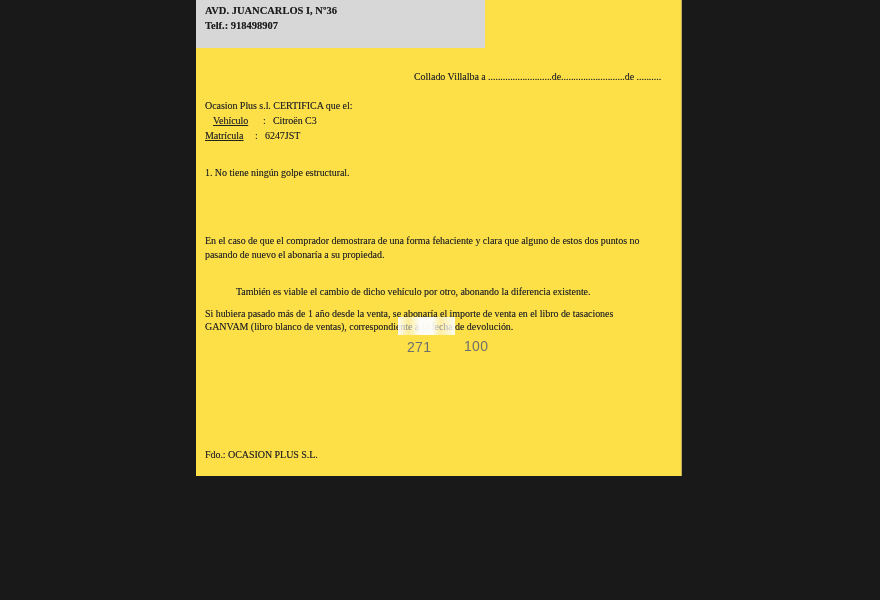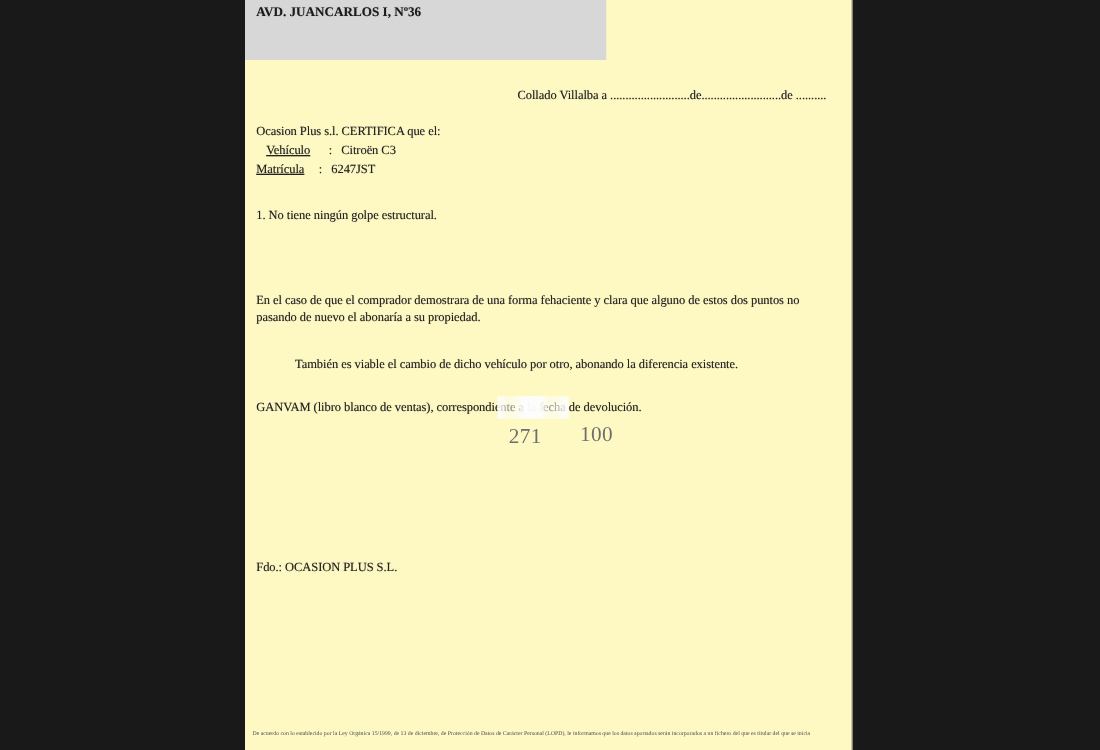--- a/index.html
+++ b/index.html
@@ -5,22 +5,22 @@
   * { margin: 0; padding: 0; box-sizing: border-box; }
   html, body { width: 880px; height: 600px; overflow: hidden; }
   body {
     background: #191919;
     font-family: "Liberation Serif", "DejaVu Serif", serif;
     position: relative;
   }
   .page {
     position: absolute;
     left: 196px; top: 0;
-    width: 486px; height: 600px;
-    background: #fef9c3;
+    width: 486px; height: 476px;
+    background: #fde047;
     border-right: 1px solid rgba(120,120,120,0.5);
     overflow: hidden;
     padding-left: 23px;
   }
   .doc-text {
     position: absolute;
     color: #222220;
     font-size: 10px;
     letter-spacing: -0.05px;
     white-space: nowrap;
@@ -61,22 +61,22 @@
     background: linear-gradient(90deg,
       rgba(253,253,253,0.97) 0%,
       rgba(253,253,253,0.45) 18%,
       rgba(253,253,253,0.97) 38%,
       rgba(253,253,253,0.97) 60%,
       rgba(253,253,253,0.5) 74%,
       rgba(253,253,253,0.95) 100%);
   }
   .measurement {
     position: absolute;
-    font-family: Liberation Serif, serif;
-    font-size: 17px;
+    font-family: Liberation Sans, sans-serif;
+    font-size: 14px;
     color: #6e6e6e;
     text-shadow: none;
     letter-spacing: 0.3px;
   }
   .m-271 { left: 211px; top: 339px; }
   .m-100 { left: 268px; top: 338px; }
   .signature { left: 9px; top: 449px; }
   .legal {
     left: 6px; top: 584px;
     font-size: 8px;
@@ -88,20 +88,21 @@
     letter-spacing: 0;
   }
 </style>
 </head>
 <body style="background: rgb(25, 25, 25);">
 
 <div class="page">
 
   <div class="letterhead-box" style="background: rgb(215, 215, 215);">
     <div class="letterhead-line">AVD. JUANCARLOS I, Nº36</div>
+    <div class="letterhead-line">Telf.: 918498907</div>
   </div>
 
   <div class="doc-text date-line">Collado Villalba a ..........................de..........................de ..........</div>
 
   <div class="doc-text certify">Ocasion Plus s.l. CERTIFICA que el:</div>
 
   <div class="doc-text field-row-1">
     <span class="field-label">Vehículo</span><span class="field-sep">:</span><span>Citroën C3</span>
   </div>
 
@@ -111,20 +112,21 @@
 
   <div class="doc-text clause-1">1. No tiene ningún golpe estructural.</div>
 
   <div class="doc-text refund">
     <div>En el caso de que el comprador demostrara de una forma fehaciente y clara que alguno de estos dos puntos no</div>
     <div>pasando de nuevo el abonaría a su propiedad.</div>
   </div>
 
   <div class="doc-text exchange">También es viable el cambio de dicho vehículo por otro, abonando la diferencia existente.</div>
 
+  <div class="doc-text ganvam-1">Si hubiera pasado más de 1 año desde la venta, se abonaría el importe de venta en el libro de tasaciones</div>
   <div class="doc-text ganvam-2">
     <span>GANVAM (libro blanco de ventas), correspondie</span><span class="obscured">nte a la fecha</span><span> de devolución.</span>
   </div>
 
   <div class="measurement m-271" style="color: rgb(110, 110, 110);">271</div>
   <div class="measurement m-100" style="color: rgb(110, 110, 110);">100</div>
 
   <div class="doc-text signature">Fdo.: OCASION PLUS S.L.</div>
 
   <div class="doc-text legal">De acuerdo con lo establecido por la Ley Orgánica 15/1999, de 13 de diciembre, de Protección de Datos de Carácter Personal (LOPD), le informamos que los datos aportados serán incorporados a un fichero del que es titular del que se inicia</div>

